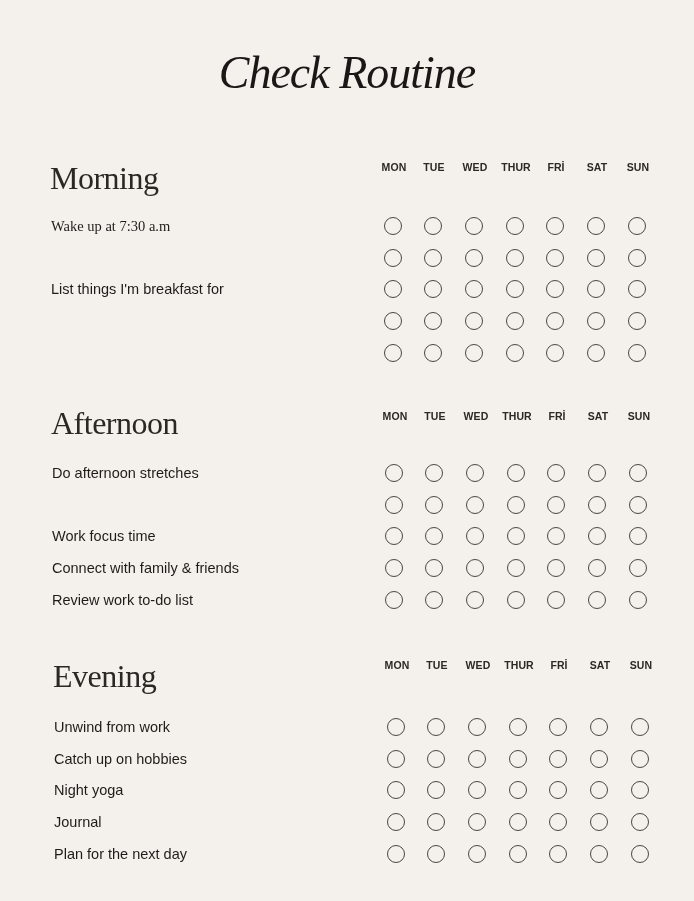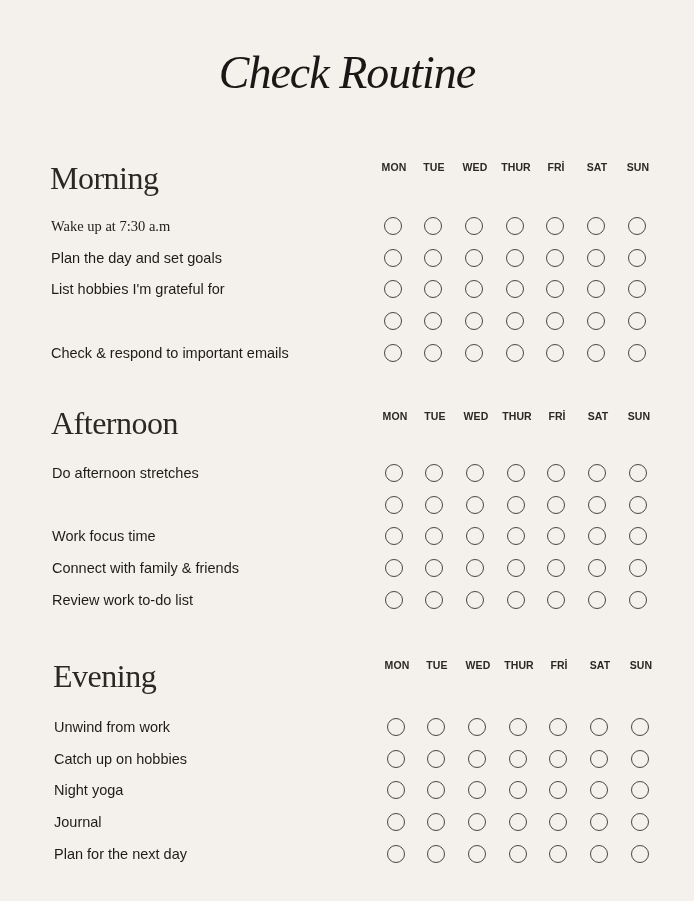--- a/index.html
+++ b/index.html
@@ -52,50 +52,48 @@
         <span class="task" style="left: 51px;">Wake up at 7:30 a.m</span>
         <span class="check" style="left: 394px;"></span>
         <span class="check" style="left: 434px;"></span>
         <span class="check" style="left: 475px;"></span>
         <span class="check" style="left: 516px;"></span>
         <span class="check" style="left: 556px;"></span>
         <span class="check" style="left: 597px;"></span>
         <span class="check" style="left: 638px;"></span>
       </div>
       <div class="row" style="top: 247px;">
-        <span class="task" style="left: 51px;">Plan the day and set goals</span>
         <span class="check" style="left: 394px;"></span>
         <span class="check" style="left: 434px;"></span>
         <span class="check" style="left: 475px;"></span>
         <span class="check" style="left: 516px;"></span>
         <span class="check" style="left: 556px;"></span>
         <span class="check" style="left: 597px;"></span>
         <span class="check" style="left: 638px;"></span>
       </div>
       <div class="row" style="top: 278px;">
-        <span class="task" style="left: 51px;">List hobbies I'm grateful for</span>
+        <span class="task" style="left: 51px;">List things I'm breakfast for</span>
         <span class="check" style="left: 394px;"></span>
         <span class="check" style="left: 434px;"></span>
         <span class="check" style="left: 475px;"></span>
         <span class="check" style="left: 516px;"></span>
         <span class="check" style="left: 556px;"></span>
         <span class="check" style="left: 597px;"></span>
         <span class="check" style="left: 638px;"></span>
       </div>
       <div class="row" style="top: 310px;">
         <span class="check" style="left: 394px;"></span>
         <span class="check" style="left: 434px;"></span>
         <span class="check" style="left: 475px;"></span>
         <span class="check" style="left: 516px;"></span>
         <span class="check" style="left: 556px;"></span>
         <span class="check" style="left: 597px;"></span>
         <span class="check" style="left: 638px;"></span>
       </div>
       <div class="row" style="top: 342px;">
-        <span class="task" style="left: 51px;">Check &amp; respond to important emails</span>
         <span class="check" style="left: 394px;"></span>
         <span class="check" style="left: 434px;"></span>
         <span class="check" style="left: 475px;"></span>
         <span class="check" style="left: 516px;"></span>
         <span class="check" style="left: 556px;"></span>
         <span class="check" style="left: 597px;"></span>
         <span class="check" style="left: 638px;"></span>
       </div>
     </div>
     <div class="section" style="top: 0px;">

